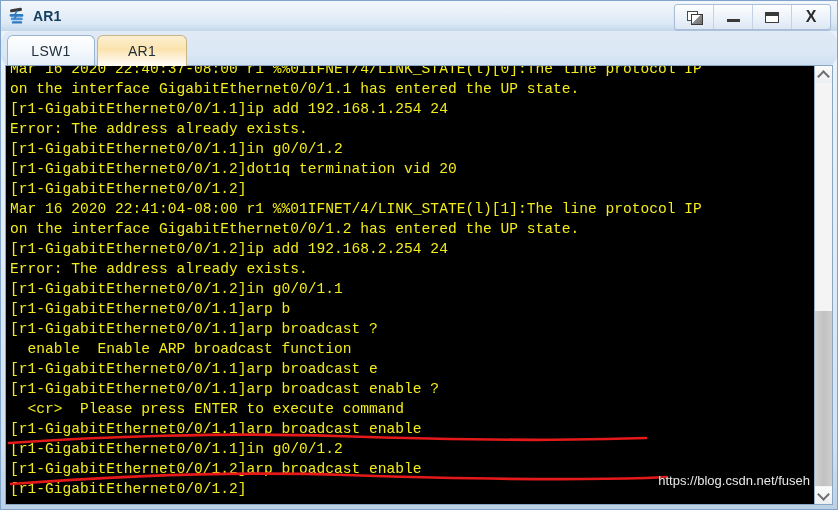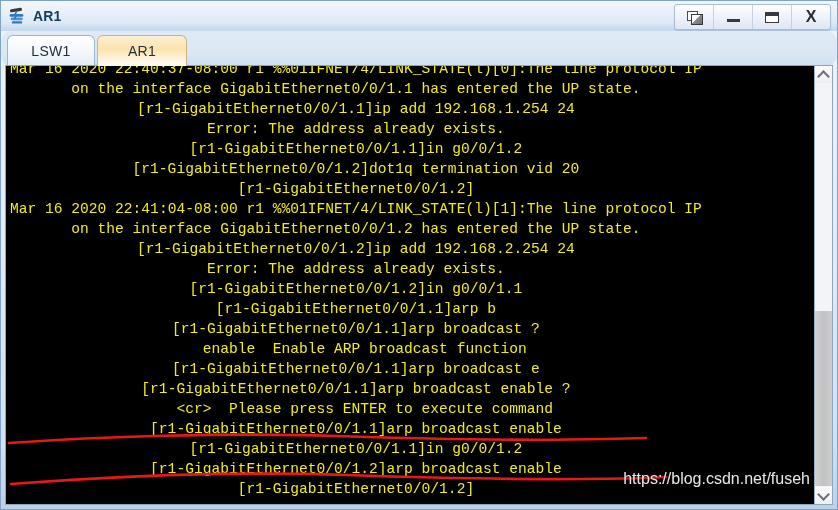--- a/index.html
+++ b/index.html
@@ -14,21 +14,20 @@
     font-family: "Liberation Sans", sans-serif;
   }
 
   .window {
     position: relative;
     width: 838px;
     height: 510px;
     box-sizing: border-box;
     background: linear-gradient(to bottom, #eef3fa 0%, #e4ecf7 45%, #d2e0f0 88%, #bcd0e6 100%);
     border: 1px solid #7fa3c9;
-    text-align: center;
   }
 
   
   .titlebar {
     position: absolute;
     left: 0; top: 0;
     width: 836px;
     height: 30px;
     background: linear-gradient(to bottom, #f2f6fb 0%, #e8f0f9 40%, #dbe8f5 75%, #c3d7ec 100%);
     display: flex;
@@ -239,21 +238,21 @@
     width: 828px; height: 440px;
     pointer-events: none;
   }
 
   
   .watermark {
     position: absolute;
     right: 22px;
     bottom: 16px;
     font-family: "Liberation Sans", sans-serif;
-    font-size: 16px;
+    font-size: 13px;
     color: #e8e8e8;
     white-space: nowrap;
     text-shadow: 0 0 2px rgba(0,0,0,.6);
   }
 </style>
 </head>
 <body>
 
 <div class="window">
 

